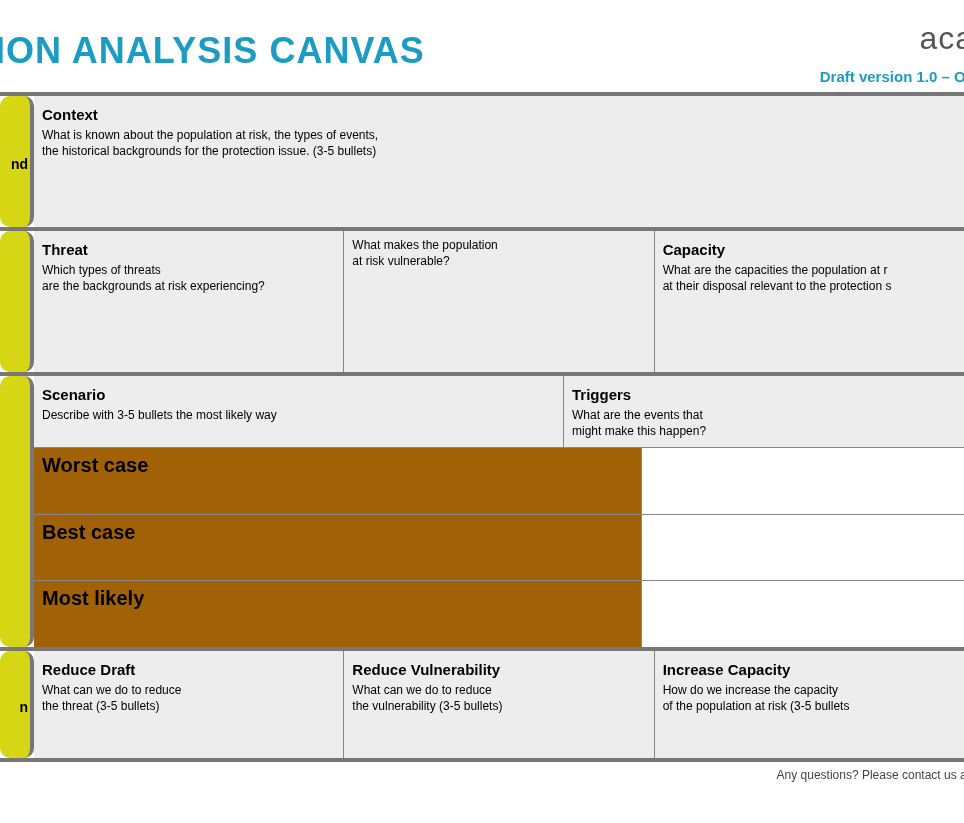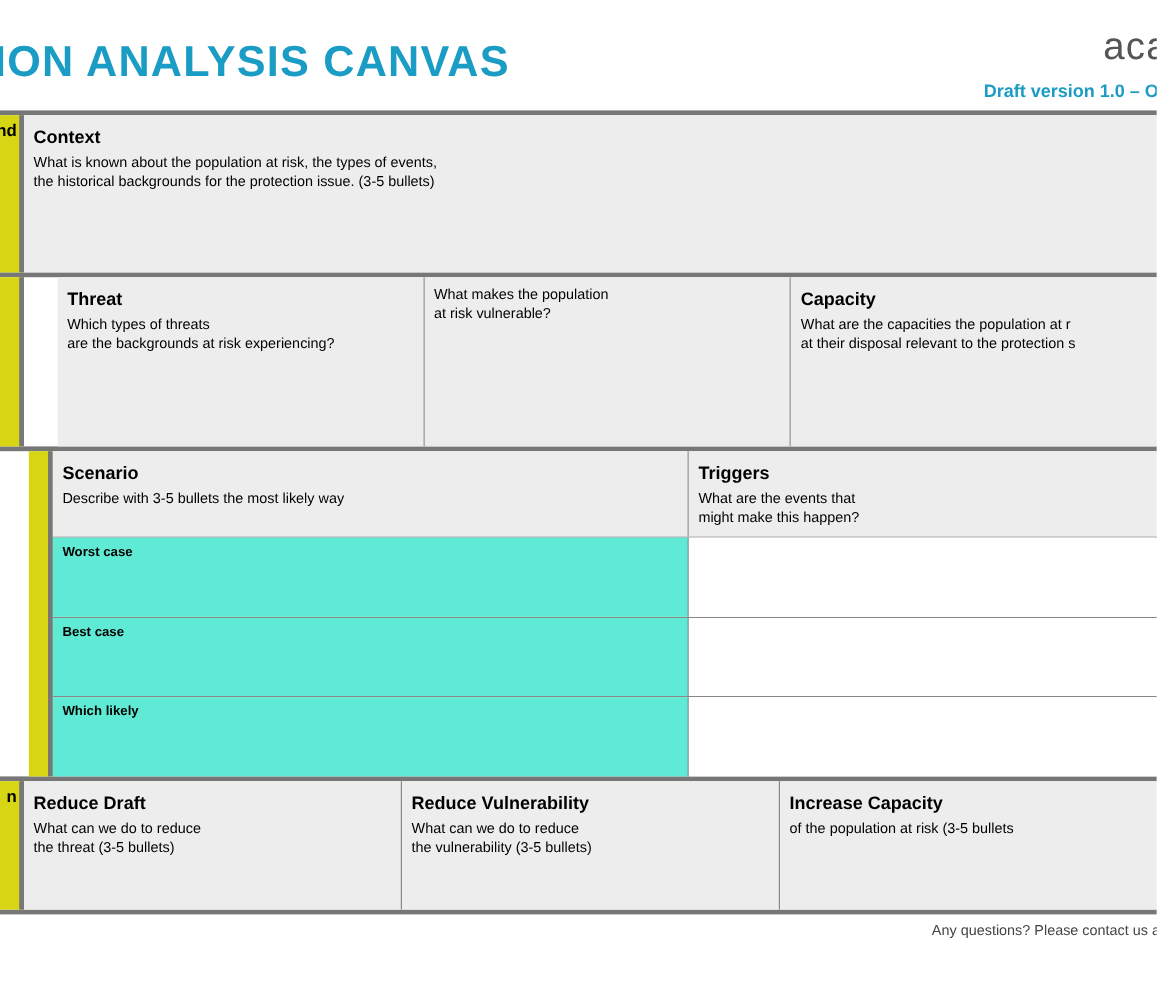--- a/index.html
+++ b/index.html
@@ -53,31 +53,32 @@
     width: 100%;
   }
   .row {
     display: flex;
     border-top: 4px solid #777;
   }
   .row:last-of-type {
     border-bottom: 4px solid #777;
   }
   .tab {
-    width: 20px;
+    width: 34px;
     background: #d6d615;
     border-right: 4px solid #777;
     display: flex;
-    align-items: flex-start;
+    align-items: center;
     justify-content: flex-end;
     font-weight: 700;
     font-size: 14px;
     padding: 4px 2px 0 0;
     overflow: hidden;
     white-space: nowrap;
+    border-radius: 10px;
   }
   .tab span { direction: rtl; }
   .cells {
     flex: 1;
     display: flex;
     flex-direction: column;
   }
   .cellrow {
     display: flex;
     flex: 1;
@@ -99,42 +100,42 @@
   .cell .sub {
     font-size: 12px;
     color: #000000;
     line-height: 1.35;
   }
 
   
   .r-context { height: 135px; }
 
   
-  .r-risk { height: 145px; gap: 28px; }
-
-  
-  .r-scen { height: 275px; padding-left: 24px; }
+  .r-risk { height: 145px; }
+
+  
+  .r-scen { height: 275px; }
   .scen-head {
     display: flex;
     border-bottom: 1px solid #888;
   }
   .scen-head .cell { background: #ededed; }
   .scen-body { flex: 1; display: flex; flex-direction: column; }
   .scen-bodyrow {
     display: flex;
     flex: 1;
     border-bottom: 1px solid #888;
   }
   .scen-bodyrow:last-child { border-bottom: none; }
   .scen-label {
-    width: 530px;
-    background: #5eead4;
+    width: 608px;
+    background: #a16207;
     text-align: left;
     font-weight: 700;
-    font-size: 11px;
+    font-size: 20px;
     padding: 6px 8px;
     border-right: 1px solid #888;
   }
   .scen-fill {
     flex: 1;
     background: #fff;
   }
   .scen-head .col-scen { width: 530px; flex: 0 0 530px; }
   .scen-head .col-trig { flex: 1; }
 
@@ -222,21 +223,21 @@
         <div class="scen-body">
           <div class="scen-bodyrow">
             <div class="scen-label">Worst case</div>
             <div class="scen-fill"></div>
           </div>
           <div class="scen-bodyrow">
             <div class="scen-label">Best case</div>
             <div class="scen-fill"></div>
           </div>
           <div class="scen-bodyrow">
-            <div class="scen-label">Which likely</div>
+            <div class="scen-label">Most likely</div>
             <div class="scen-fill"></div>
           </div>
         </div>
       </div>
     </div>
 
     <div class="row r-strat">
       <div class="tab">
           <span>n</span>
         </div>
@@ -247,20 +248,21 @@
             <div class="sub">What can we do to reduce</div>
             <div class="sub">the threat (3-5 bullets)</div>
           </div>
           <div class="cell">
             <div class="h">Reduce Vulnerability</div>
             <div class="sub">What can we do to reduce</div>
             <div class="sub">the vulnerability (3-5 bullets)</div>
           </div>
           <div class="cell">
             <div class="h">Increase Capacity</div>
+            <div class="sub">How do we increase the capacity</div>
             <div class="sub">of the population at risk (3-5 bullets</div>
           </div>
         </div>
       </div>
     </div>
 
   </div>
 
   <div class="footer">
     <div class="left"></div>

